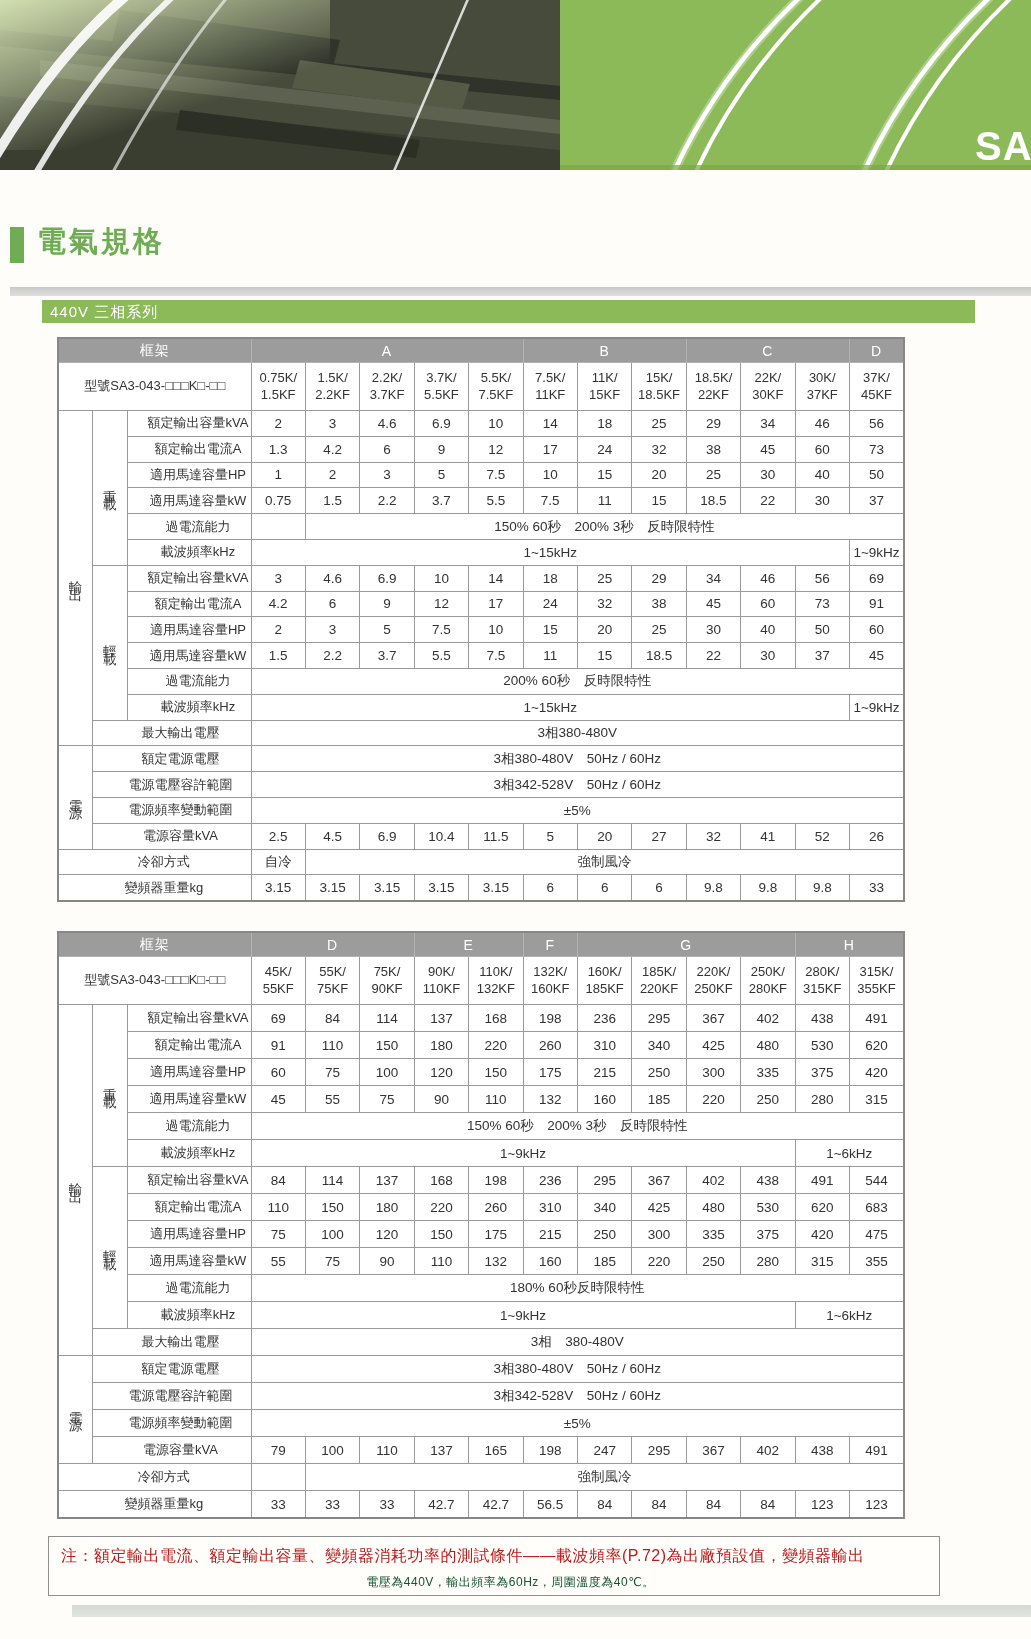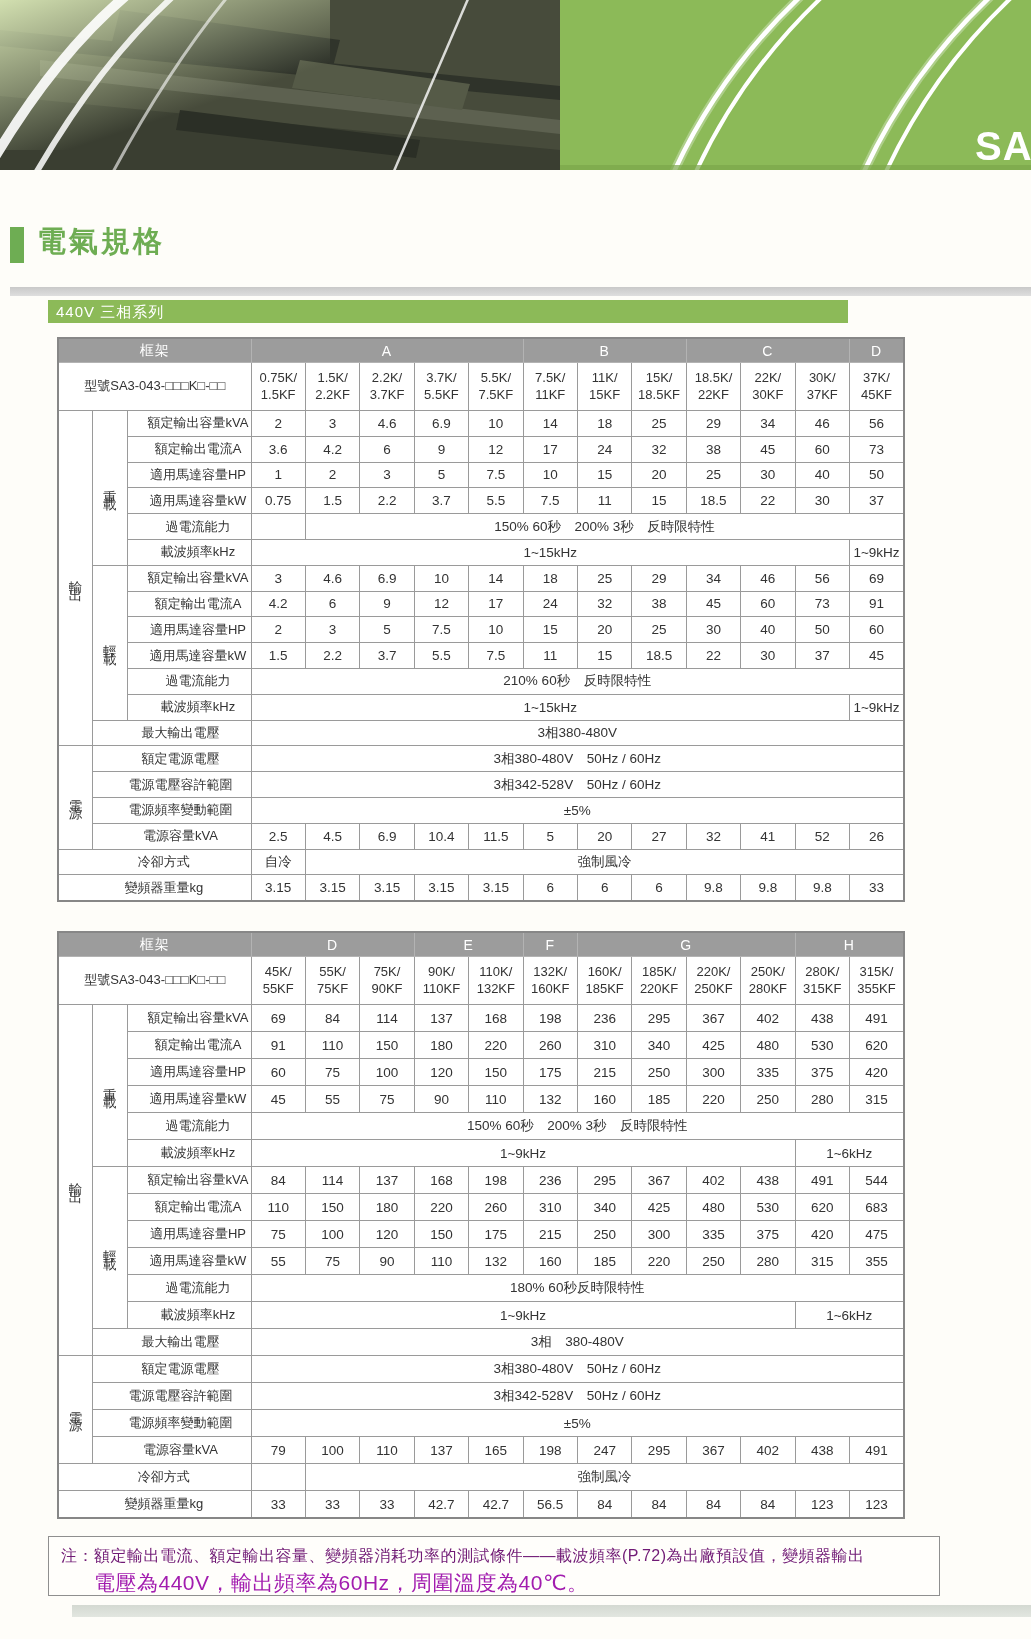--- a/index.html
+++ b/index.html
@@ -12,43 +12,43 @@
   .greenpanel{left:560px;}
   .product{position:absolute;left:975px;top:124px;font-size:40px;font-weight:700;
            color:#ffffff;letter-spacing:1px;white-space:nowrap;}
   
   .title-bullet{position:absolute;left:10px;top:227px;width:14px;height:36px;background:#6ead53;}
   .section-title{position:absolute;left:37px;top:222px;margin:0;font-size:29px;font-weight:700;
                  color:#6ead53;letter-spacing:3px;}
   .gray-band{position:absolute;left:10px;top:287px;width:1021px;height:9px;
              background:linear-gradient(#c9c9c9,#dedede);}
   
-  .series-bar{position:absolute;left:48px;top:300px;width:800px;height:23px;background:#8cba58;}
+  .series-bar{position:absolute;left:42px;top:300px;width:933px;height:23px;background:#8cba58;}
   .series-bar span{display:block;padding:3px 0 0 8px;font-size:15px;color:#ffffff;letter-spacing:1px;}
   
   table.spec{position:absolute;left:57px;width:848px;border-collapse:collapse;table-layout:fixed;
              background:#fff;border:2px solid #878787;}
   #table1{top:337px;}
   #table2{top:931px;}
   .spec td{border:1px solid #9a9a9a;text-align:center;vertical-align:middle;padding:0;
            font-size:13px;color:#333;overflow:hidden;}
   .spec .frame-row td{background:#9c9c9c;color:#ffffff;border-color:#b3b3b3;
                       border-top-color:#878787;font-size:14px;height:23px;letter-spacing:1px;}
   .spec .model-row td{height:47px;font-size:13px;line-height:1.25;}
   .t1 .body-row td{height:24.8px;}
   .t2 .body-row td{height:26px;}
   .spec .rlabel{font-size:13px;padding-left:18px;}
   .spec .dcell{font-size:13.5px;}
   .vtext{display:inline-block;writing-mode:vertical-rl;text-orientation:upright;
          letter-spacing:7px;line-height:1;font-size:13.5px;}
   
   .note-box{position:absolute;left:48px;top:1536px;width:866px;height:48px;
             border:1px solid #8f8f8f;background:#fffefb;padding:5px 12px;}
-  .note-line1{font-size:16px;line-height:27px;color:#701a75;letter-spacing:0.5px;white-space:nowrap;}
-  .note-line2{font-size:21px;line-height:27px;color:#a21caf;letter-spacing:0.5px;padding-left:33px;}
+  .note-line1{font-size:16px;line-height:27px;color:#b91c1c;letter-spacing:0.5px;white-space:nowrap;}
+  .note-line2{font-size:12px;line-height:27px;color:#14532d;letter-spacing:0.5px;padding-left:33px;text-align:center;}
   .bottom-band{position:absolute;left:72px;top:1605px;width:959px;height:12px;
                background:linear-gradient(#d4d9d2,#e2e6e0);}
 </style>
 </head>
 <body>
 
 <div class="page">
 
   <div class="banner">
     <svg class="photo" width="560" height="170" viewBox="0 0 560 170">
@@ -145,21 +145,21 @@
           <td class="dcell">14</td>
           <td class="dcell">18</td>
           <td class="dcell">25</td>
           <td class="dcell">29</td>
           <td class="dcell">34</td>
           <td class="dcell">46</td>
           <td class="dcell">56</td>
         </tr>
         <tr class="body-row">
           <td colspan="1" class="rlabel">額定輸出電流A</td>
-          <td class="dcell">3.6</td>
+          <td class="dcell">1.3</td>
           <td class="dcell">4.2</td>
           <td class="dcell">6</td>
           <td class="dcell">9</td>
           <td class="dcell">12</td>
           <td class="dcell">17</td>
           <td class="dcell">24</td>
           <td class="dcell">32</td>
           <td class="dcell">38</td>
           <td class="dcell">45</td>
           <td class="dcell">60</td>
@@ -261,21 +261,21 @@
           <td class="dcell">11</td>
           <td class="dcell">15</td>
           <td class="dcell">18.5</td>
           <td class="dcell">22</td>
           <td class="dcell">30</td>
           <td class="dcell">37</td>
           <td class="dcell">45</td>
         </tr>
         <tr class="body-row">
           <td colspan="1" class="rlabel">過電流能力</td>
-          <td colspan="12" class="dcell">210% 60秒　反時限特性</td>
+          <td colspan="12" class="dcell">200% 60秒　反時限特性</td>
         </tr>
         <tr class="body-row">
           <td colspan="1" class="rlabel">載波頻率kHz</td>
           <td colspan="11" class="dcell">1~15kHz</td>
           <td colspan="1" class="dcell">1~9kHz</td>
         </tr>
         <tr class="body-row">
           <td colspan="2" class="rlabel">最大輸出電壓</td>
           <td colspan="12" class="dcell">3相380-480V</td>
         </tr>

